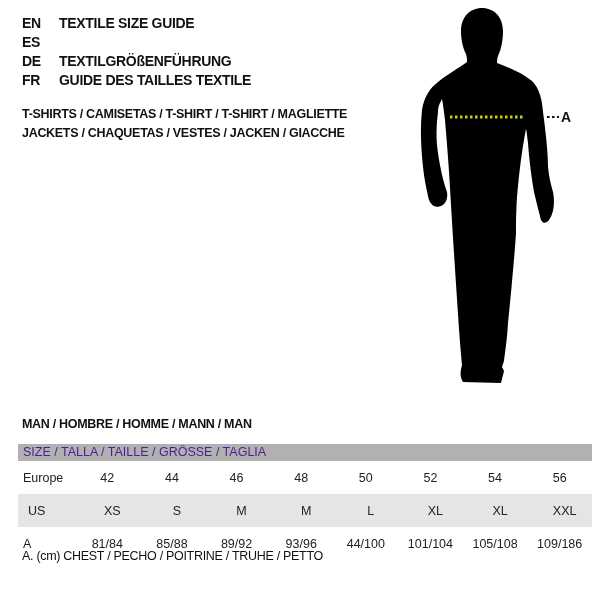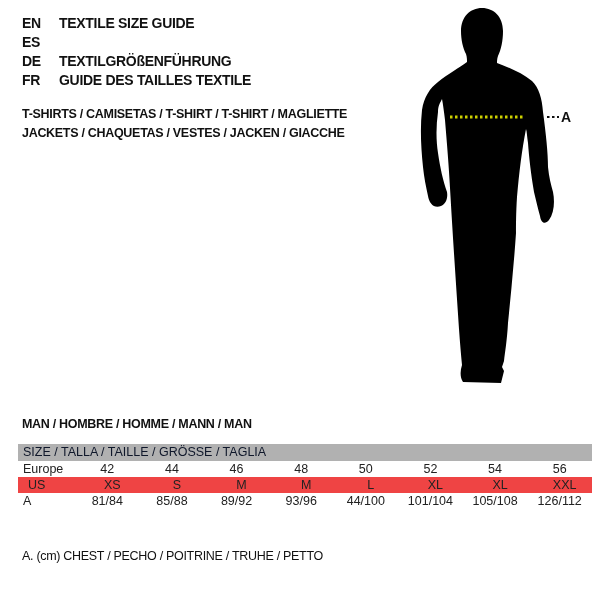--- a/index.html
+++ b/index.html
@@ -20,26 +20,26 @@
   .figure { position:absolute; left:400px; top:0; width:200px; height:400px; }
   .measure-a { position:absolute; left:561px; top:109px; font-size:14px; font-weight:bold; letter-spacing:0; }
   
   .section-title { position:absolute; left:22px; top:417px;
                    font-weight:bold; font-size:12.5px; letter-spacing:-0.3px; }
   
   .size-table { position:absolute; left:18px; top:444px; width:574px;
                 border-collapse:collapse; table-layout:fixed;
                 font-size:12.5px; color:#222222; }
   .size-table th.hdr { background:#b1b1b1; height:17px; text-align:left;
-                       padding-left:5px; font-weight:normal; font-size:12.5px; color:#0f172a;
+                       padding-left:5px; font-weight:normal; font-size:12.5px; color:#4c1d95;
                        border-bottom:1px solid #ffffff; }
-  .size-table td { height:16px; text-align:center; font-weight:normal; }
+  .size-table td { height:33px; text-align:center; font-weight:normal; }
   .size-table td.lbl { text-align:left; padding-left:5px; }
   .size-table col.c-label { width:57px; }
-  .size-table tr.gray td { background:#ef4444;padding-left:10px; }
+  .size-table tr.gray td { background:#e5e5e5;padding-left:10px; }
   
   .footnote { position:absolute; left:22px; top:549px;
               font-weight:normal; font-size:12.5px; letter-spacing:-0.3px; }
 </style>
 </head>
 <body>
 
 <div class="page">
 
   <div class="lang-list">
@@ -154,20 +154,20 @@
       </tr>
       <tr>
         <td class="lbl">A</td>
         <td>81/84</td>
         <td>85/88</td>
         <td>89/92</td>
         <td>93/96</td>
         <td>44/100</td>
         <td>101/104</td>
         <td>105/108</td>
-        <td>126/112</td>
+        <td>109/186</td>
       </tr>
     </tbody>
   </table>
 
   <div class="footnote">A. (cm) CHEST / PECHO / POITRINE / TRUHE / PETTO</div>
 
 </div>
 
 </body></html>

